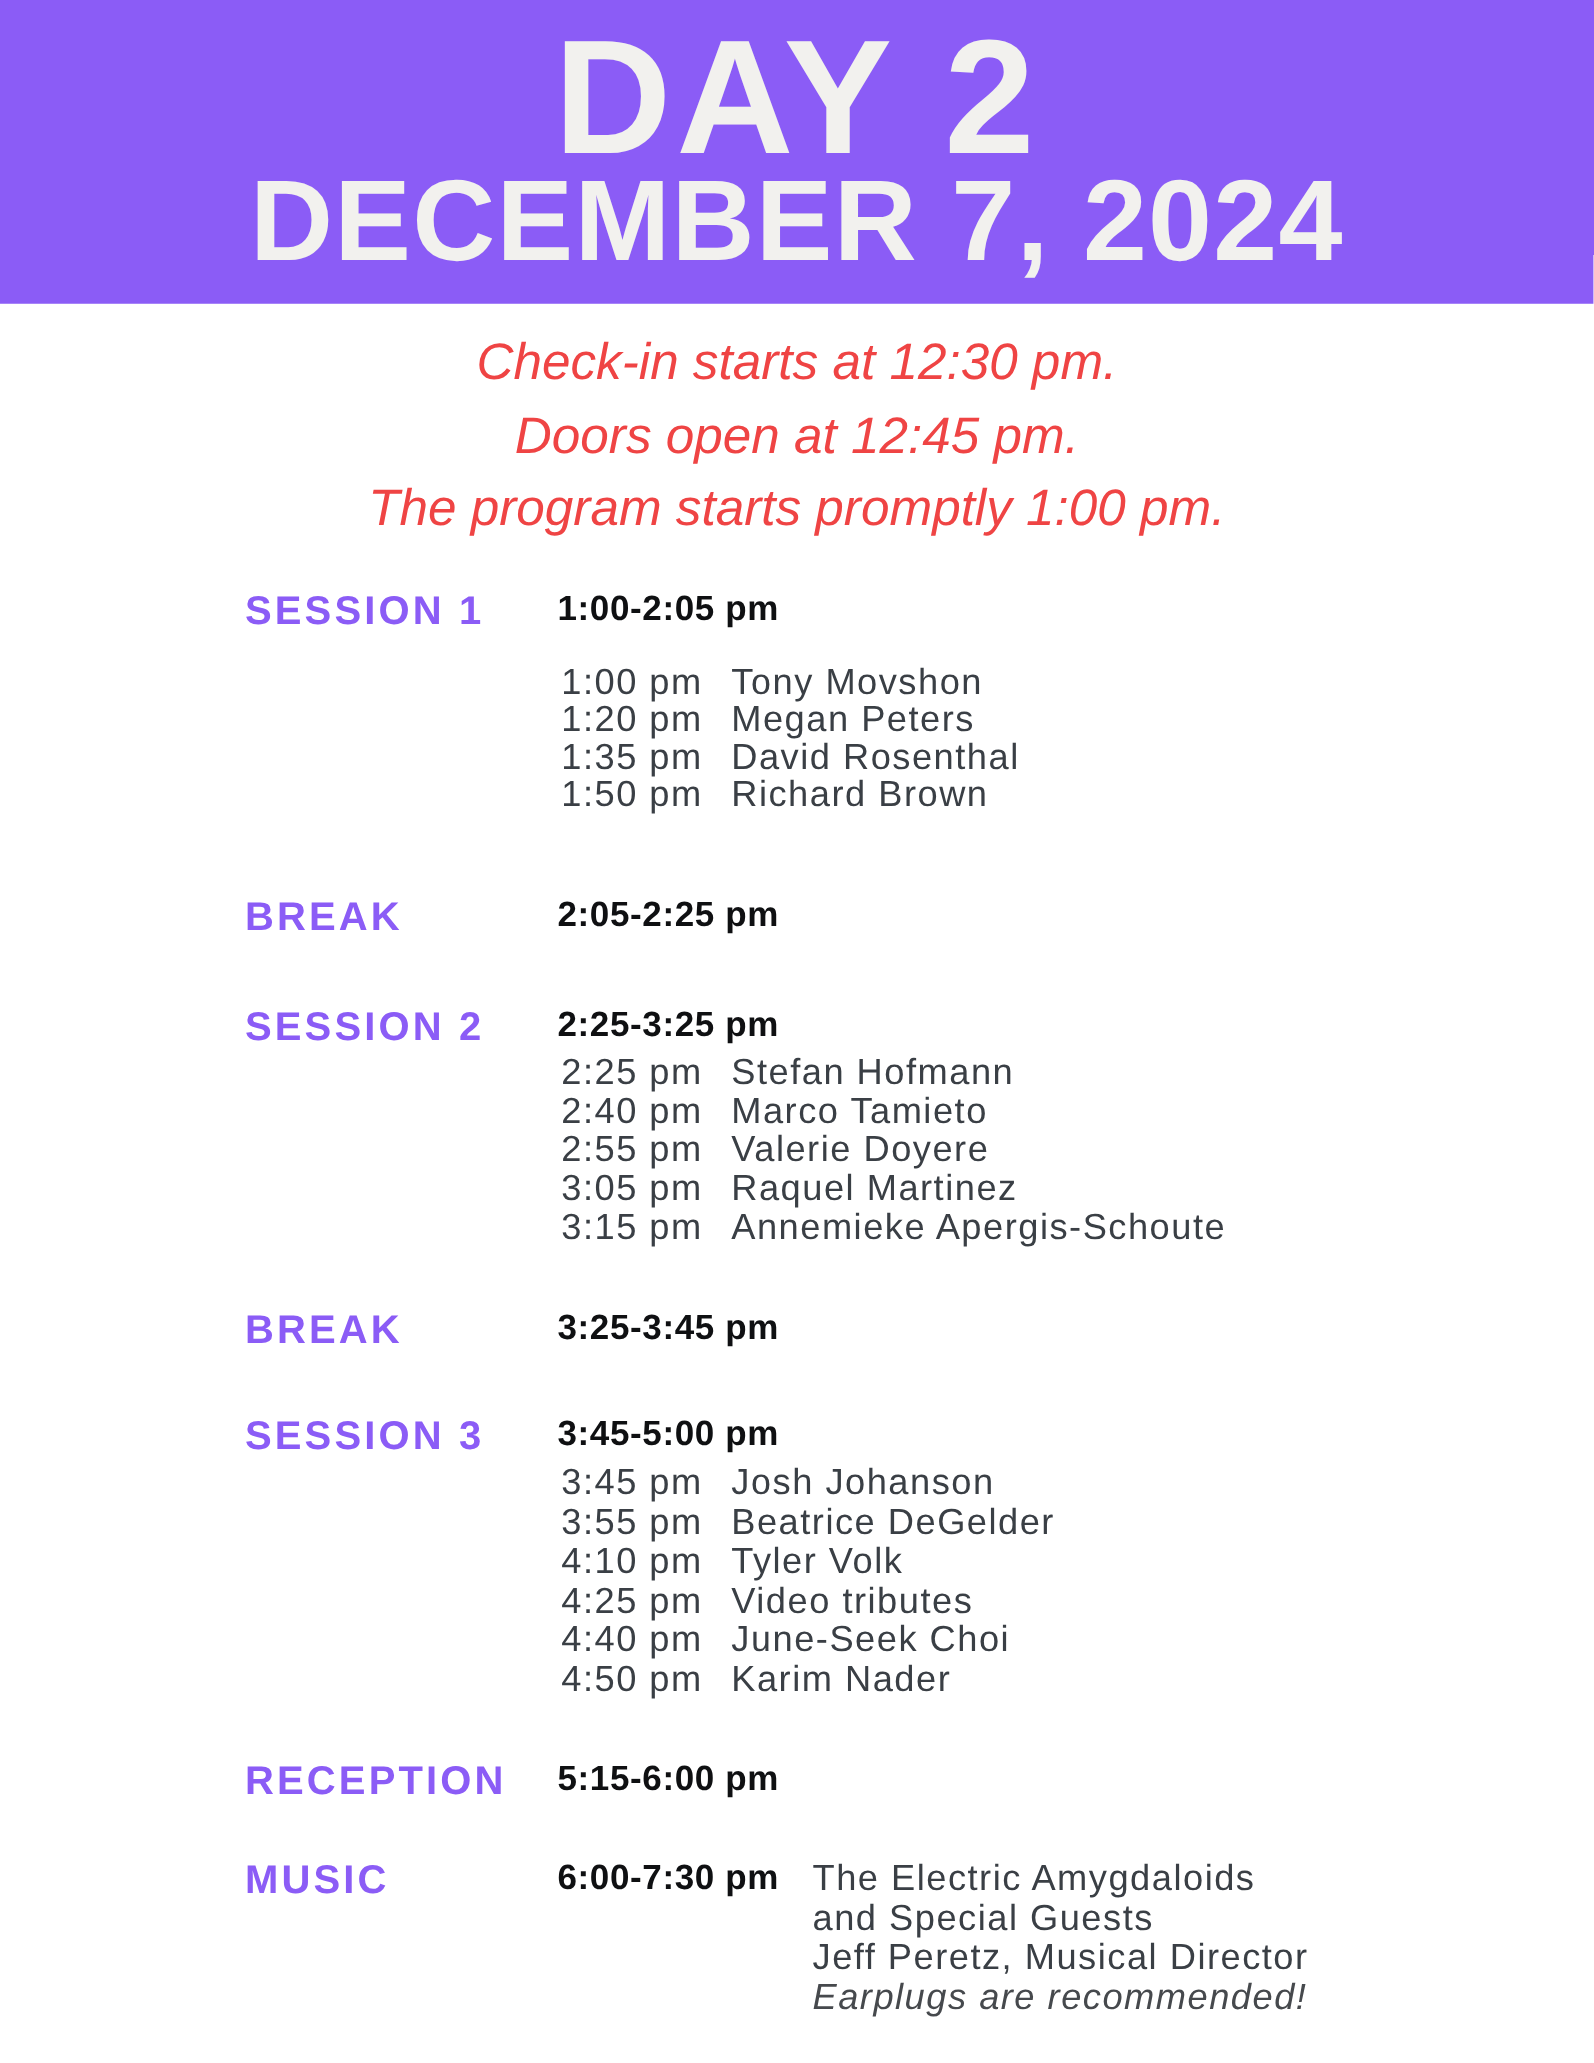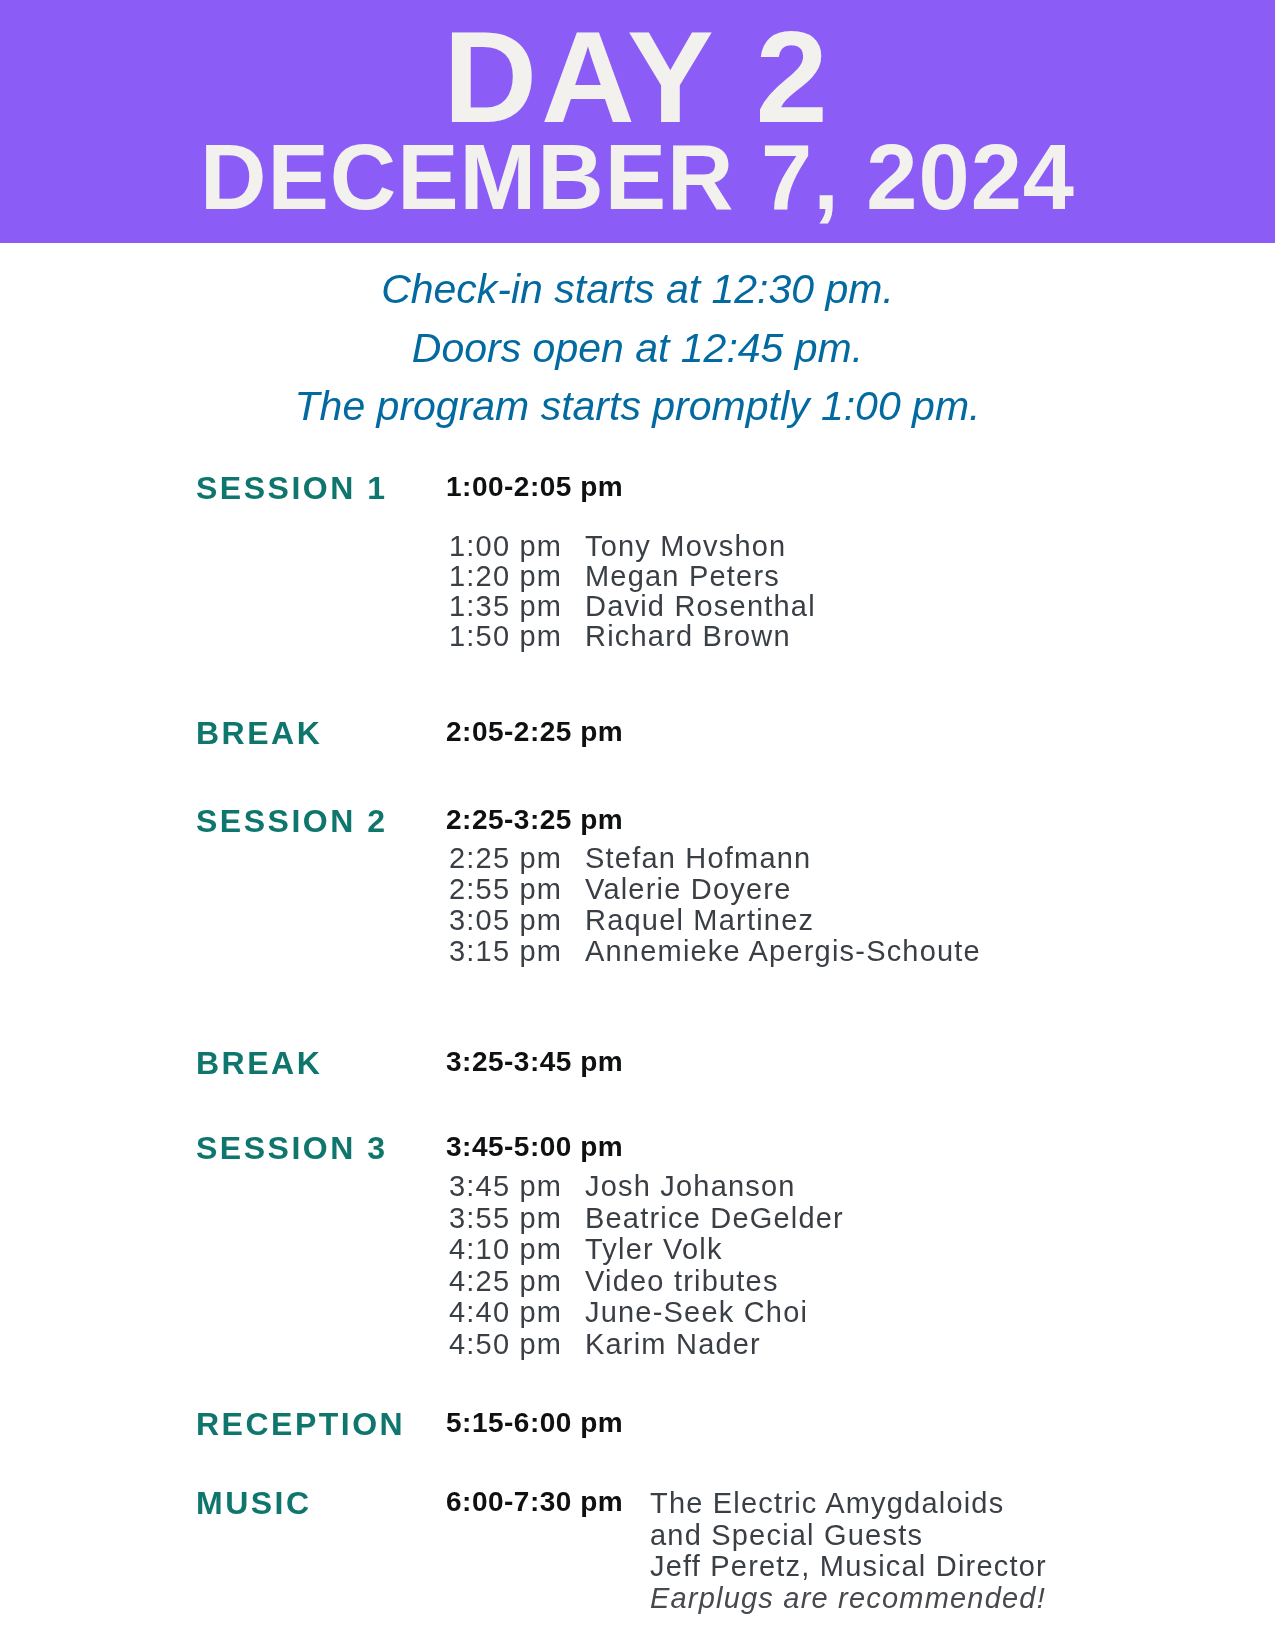--- a/index.html
+++ b/index.html
@@ -20,28 +20,28 @@
     font-size:130px; font-weight:bold; line-height:130px; letter-spacing:4px;
   }
   .banner .date {
     font-size:92px; font-weight:bold; line-height:92px; margin-top:-11px; letter-spacing:1px;
   }
 
   
   .intro {
     position:absolute; top:260px; left:0; width:1275px;
     text-align:center; font-style:italic;
-    font-size:41px; line-height:58.5px; color:#0369a1;
+    font-size:41px; line-height:58.5px; color:#ef4444;
   }
 
   
   .sec { position:absolute; left:0; width:1275px; }
   .sec-label {
     position:absolute; left:196px; top:0;
-    font-weight:bold; font-size:32px; letter-spacing:2.5px; color:#0f766e;
+    font-weight:bold; font-size:32px; letter-spacing:2.5px; color:#8b5cf6;
     white-space:nowrap;
   }
   .sec-time {
     position:absolute; left:446px; top:1px;
     font-weight:bold; font-size:28px; letter-spacing:0.5px; color:#0f1012;
     white-space:nowrap;
   }
   .items { position:absolute; left:446px; }
   .row { display:flex; padding-left:3px; font-size:29px; color:#3a3f45; letter-spacing:1.2px; white-space:nowrap; }
   .row .t { width:136px; flex:none; }
@@ -108,20 +108,24 @@
 
   <section class="sec" id="sec2">
     <div class="sec-label">SESSION 2</div>
     <div class="sec-time">2:25-3:25 pm</div>
     <div class="items">
       <div class="row">
         <span class="t">2:25 pm</span>
         <span class="n">Stefan Hofmann</span>
       </div>
       <div class="row">
+        <span class="t">2:40 pm</span>
+        <span class="n">Marco Tamieto</span>
+      </div>
+      <div class="row">
         <span class="t">2:55 pm</span>
         <span class="n">Valerie Doyere</span>
       </div>
       <div class="row">
         <span class="t">3:05 pm</span>
         <span class="n">Raquel Martinez</span>
       </div>
       <div class="row">
         <span class="t">3:15 pm</span>
         <span class="n">Annemieke Apergis-Schoute</span>

